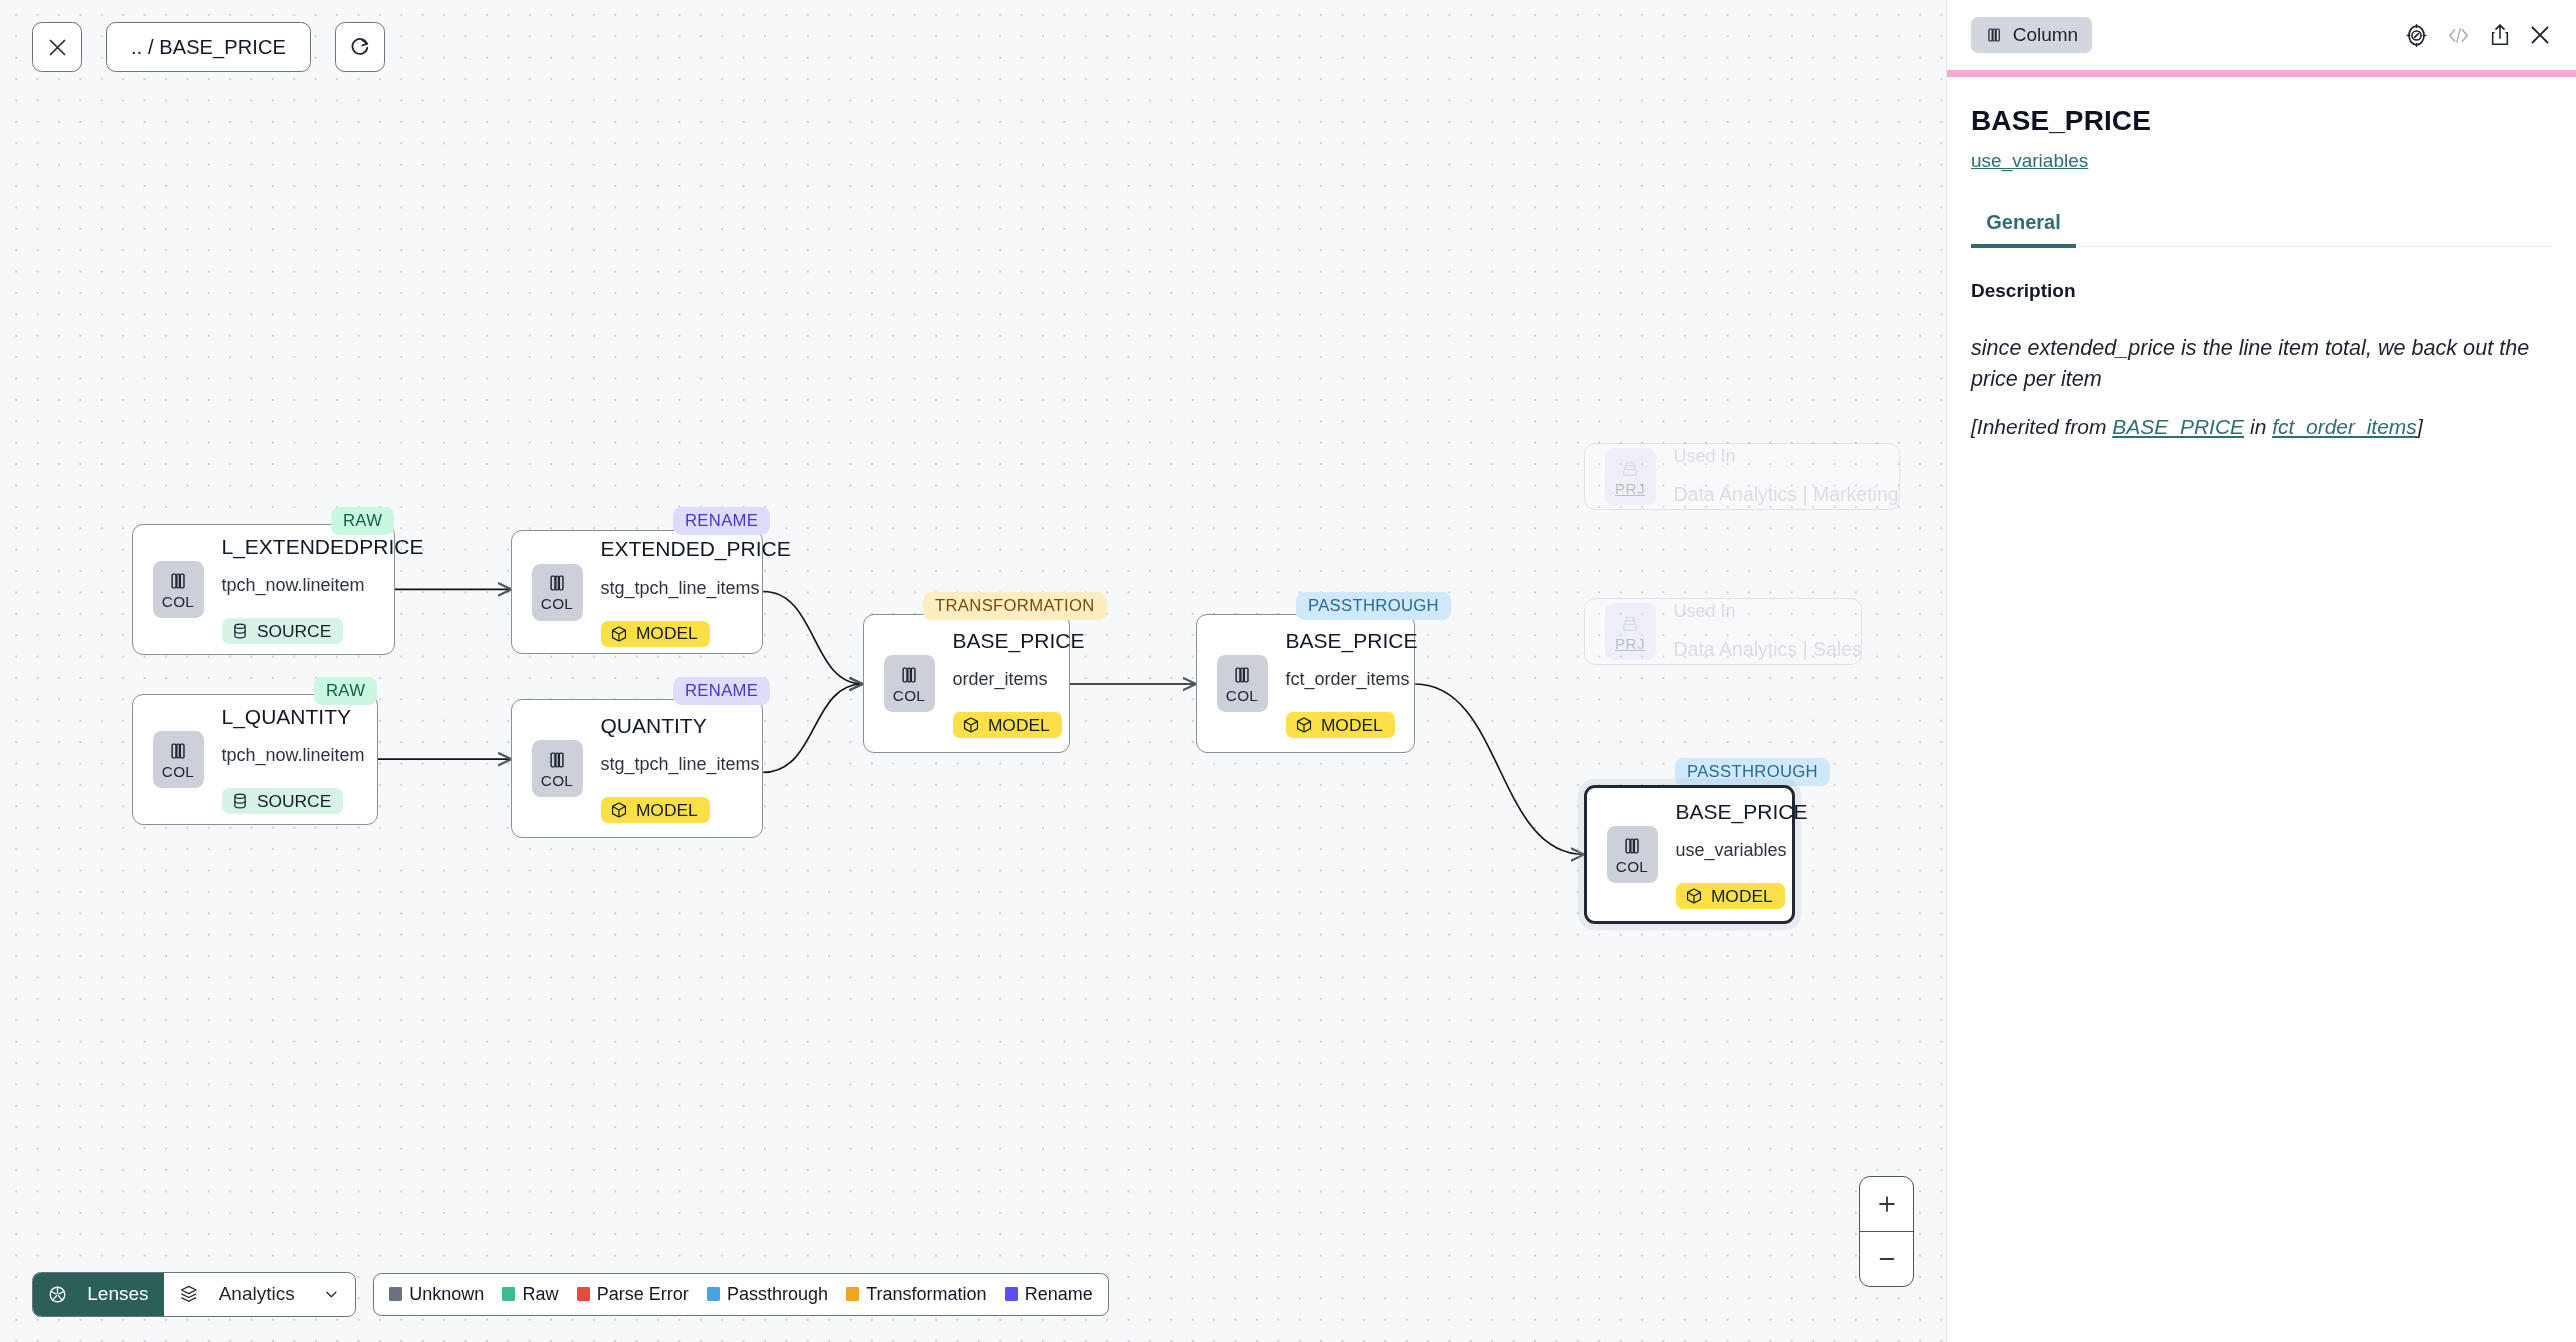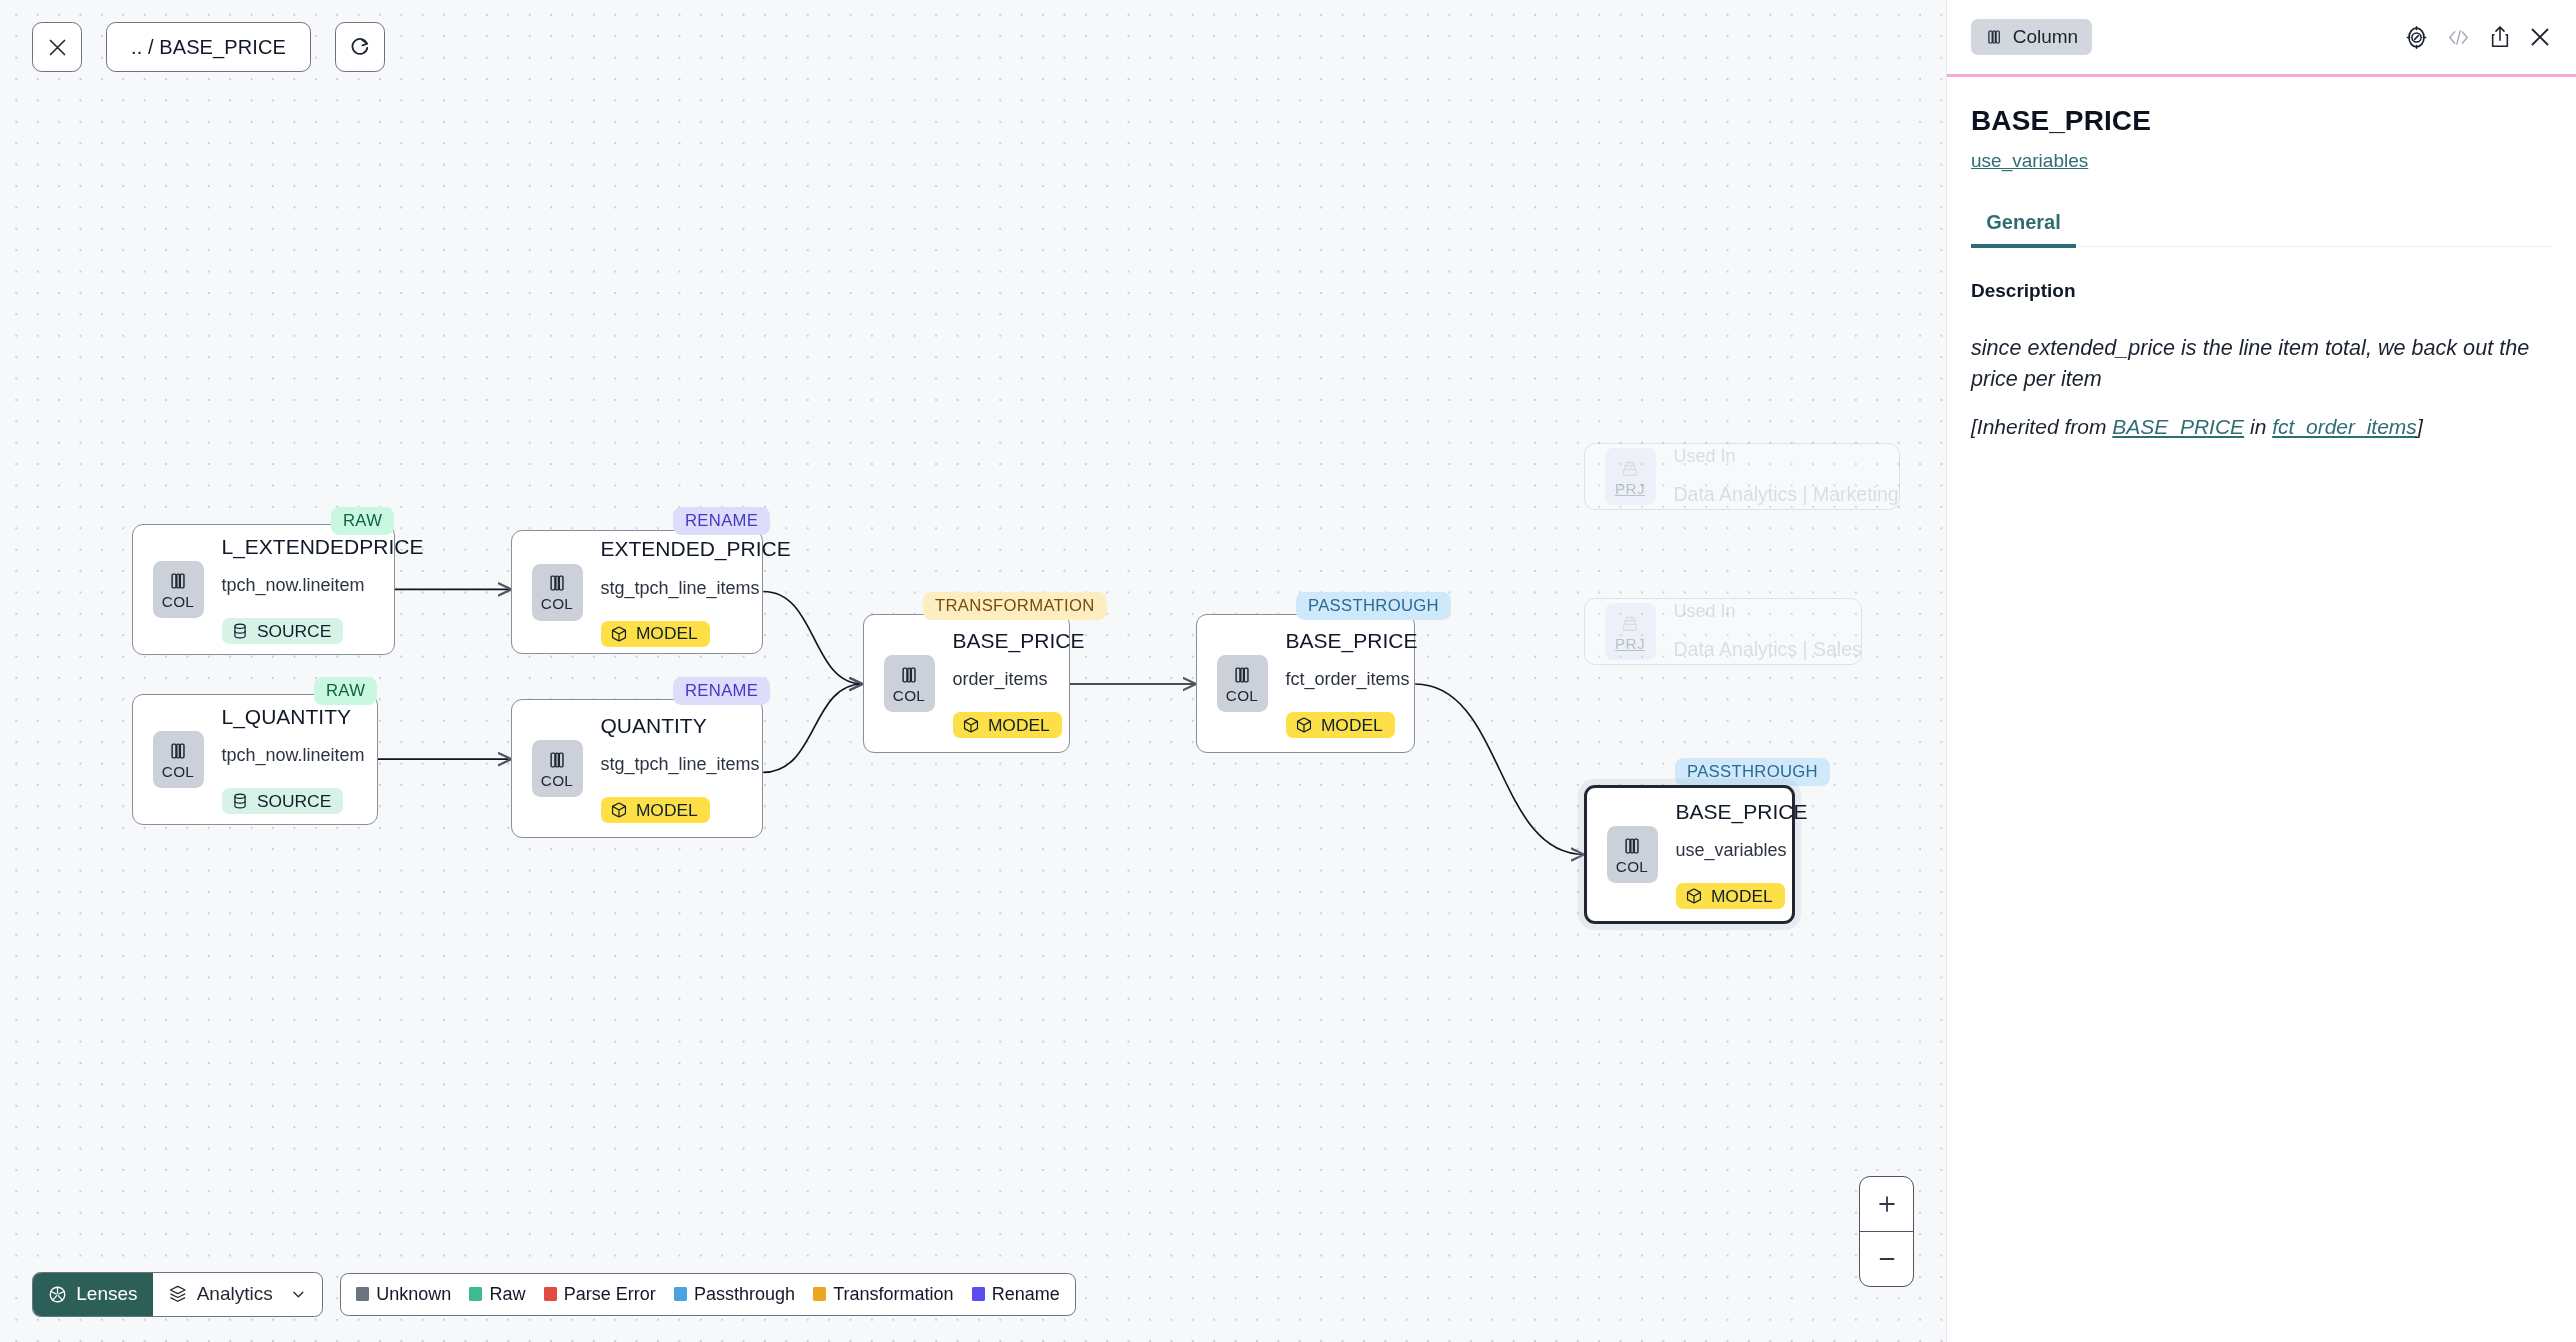--- a/index.html
+++ b/index.html
@@ -72,21 +72,21 @@
   .node.ghost .n-title { color: #9aa2ae; font-size: 18px; }
   .node.ghost .n-sub { color: #9aa2ae; font-size: 19.5px; }
   .node.ghost .col-badge .lbl { color: #14532d; text-decoration: underline; }
 
   
   #edges { position: absolute; left: 0; top: 0; width: 1946px; height: 1343px; pointer-events: none; z-index: 10; }
 
   
   #bottom-bar { position: absolute; left: 32px; bottom: 26.4px; display: flex; align-items: center; gap: 16.7px; z-index: 40; }
   .seg-group { display: flex; align-items: stretch; border: 1.1px solid #6b7280; border-radius: 8.4px; overflow: hidden; height: 43px; background: #fff; }
-  .seg { display: flex; align-items: center; gap: 9px; padding: 0 15.3px; font-size: 19px; cursor: pointer; }
+  .seg { display: flex; align-items: center; gap: 20px; padding: 0 15.3px; font-size: 19px; cursor: pointer; }
   .seg.primary { background: #2b5f58; color: #fff; }
   .seg.plain { color: #1f2733; }
   .legend {
     display: flex; align-items: center; gap: 18px; height: 43px; padding: 0 15.3px;
     border: 1.1px solid #6b7280; border-radius: 8.4px; background: #fff; box-sizing: border-box;
   }
   .legend-item { display: flex; align-items: center; gap: 7px; font-size: 18px; color: #111827; white-space: nowrap; }
   .swatch { width: 13.2px; height: 14.6px; border-radius: 1.4px; flex: 0 0 auto; }
 
   
@@ -95,21 +95,21 @@
     border: 1.3px solid #4b5563; border-radius: 11px; background: #fff; overflow: hidden; z-index: 40;
   }
   #zoom-ctl div { height: 54px; display: flex; align-items: center; justify-content: center; cursor: pointer; }
   #zoom-ctl div:first-child { border-bottom: 1.3px solid #4b5563; }
 
   
   #panel {
     position: absolute; right: 0; top: 0; width: 630px; height: 1343px;
     background: #fff; border-left: 1px solid #e3e6ea; box-sizing: border-box; z-index: 50;
   }
-  #panel-head { height: 77px; border-bottom: 3px solid #f9a8d4; display: flex; align-items: center; padding: 0 24px; box-sizing: border-box; }
+  #panel-head { height: 77px; border-bottom: 7px solid #f9a8d4; display: flex; align-items: center; padding: 0 24px; box-sizing: border-box; }
   .chip { display: inline-flex; align-items: center; gap: 9.7px; background: #d2d6dd; border-radius: 7px; padding: 7px 14px; font-size: 19px; color: #1b2330; cursor: pointer; }
   #panel-head .spacer { flex: 1; }
   #panel-head .actions { display: flex; align-items: center; gap: 17.4px; }
   #panel-head .actions .ic { cursor: pointer; display: flex; }
   #panel-body { padding: 28px 24px 0 24px; }
   #panel-title { font-size: 28px; font-weight: bold; color: #0b1220; letter-spacing: 0.1px; }
   .tealink { color: #2e6d73; text-decoration: underline; font-size: 19px; cursor: pointer; display: inline-block; margin-top: 12.5px; }
   #tabs { margin-top: 39px; border-bottom: 1.7px solid #eceef1; display: flex; }
   .tab { padding: 0 15.3px 12.5px 15.3px; font-size: 20px; font-weight: bold; color: #2e6d73; cursor: pointer; position: relative; }
   .tab.active::after { content: ""; position: absolute; left: 0; right: 0; bottom: -1.7px; height: 3.5px; background: #2e6d73; }

